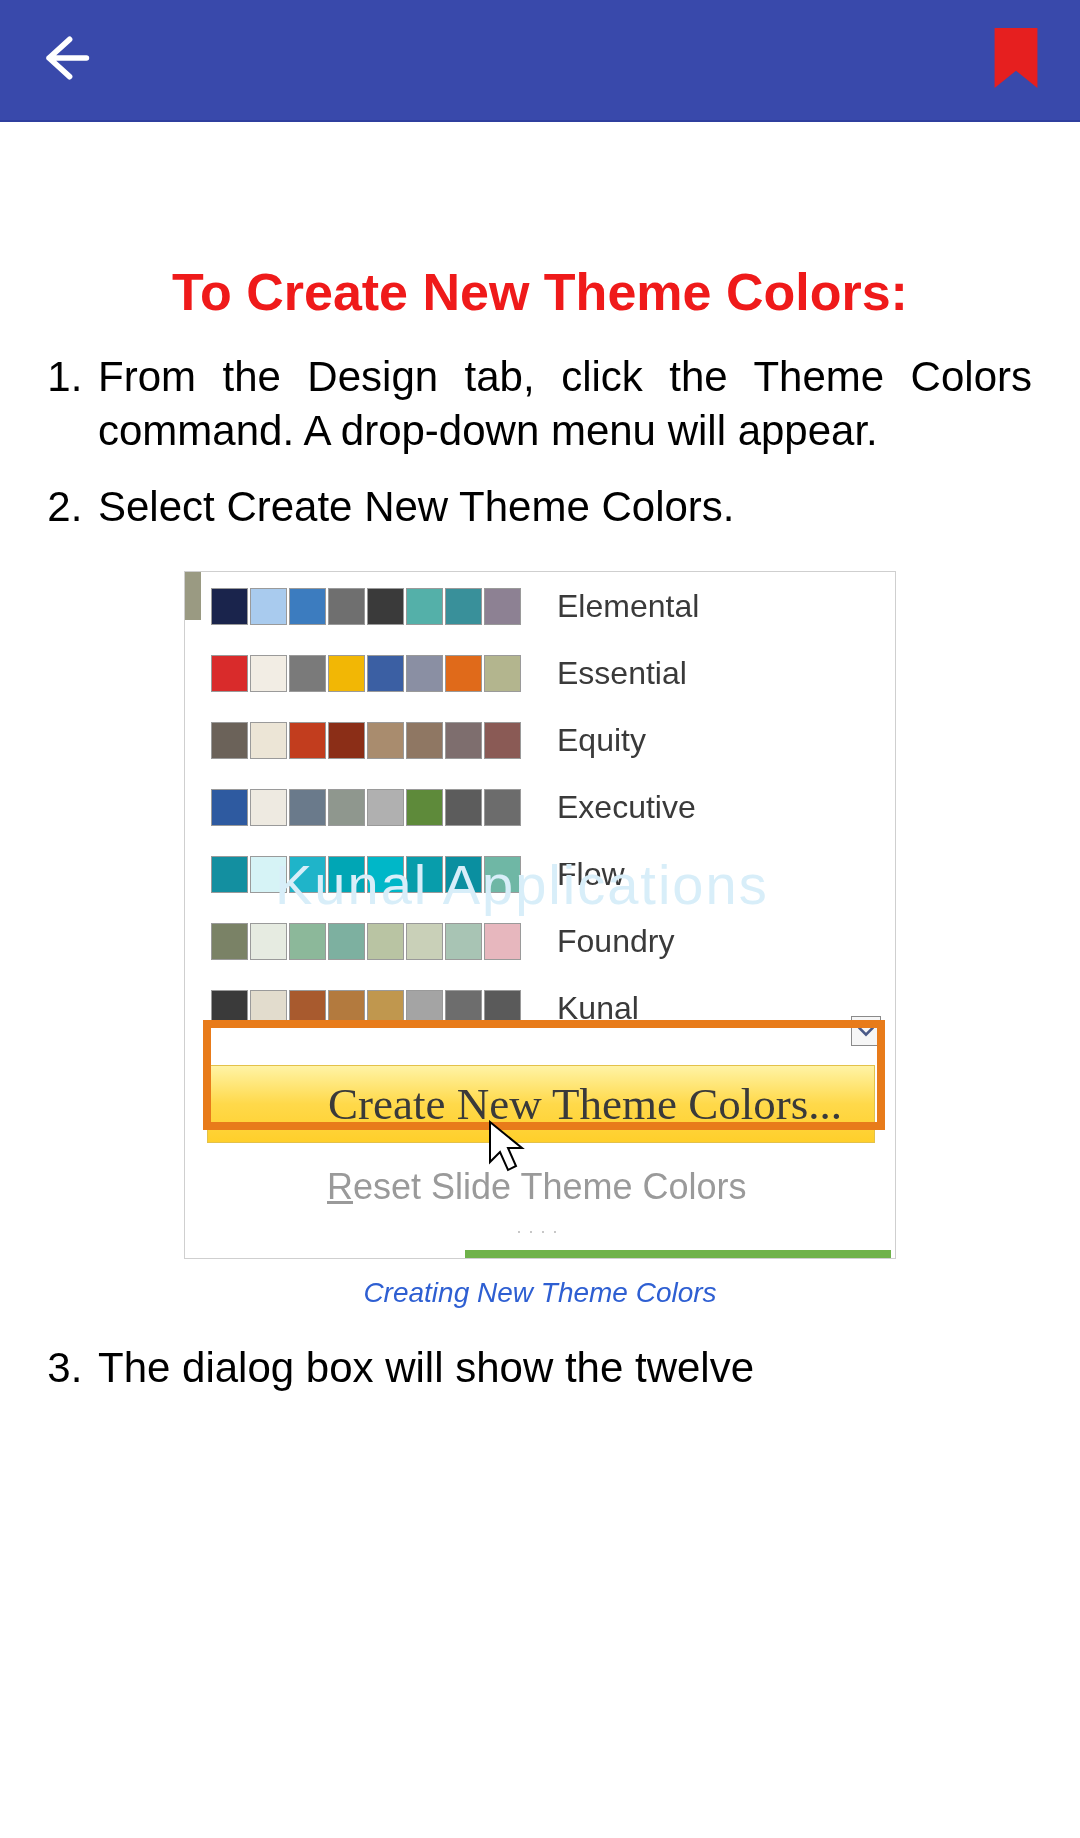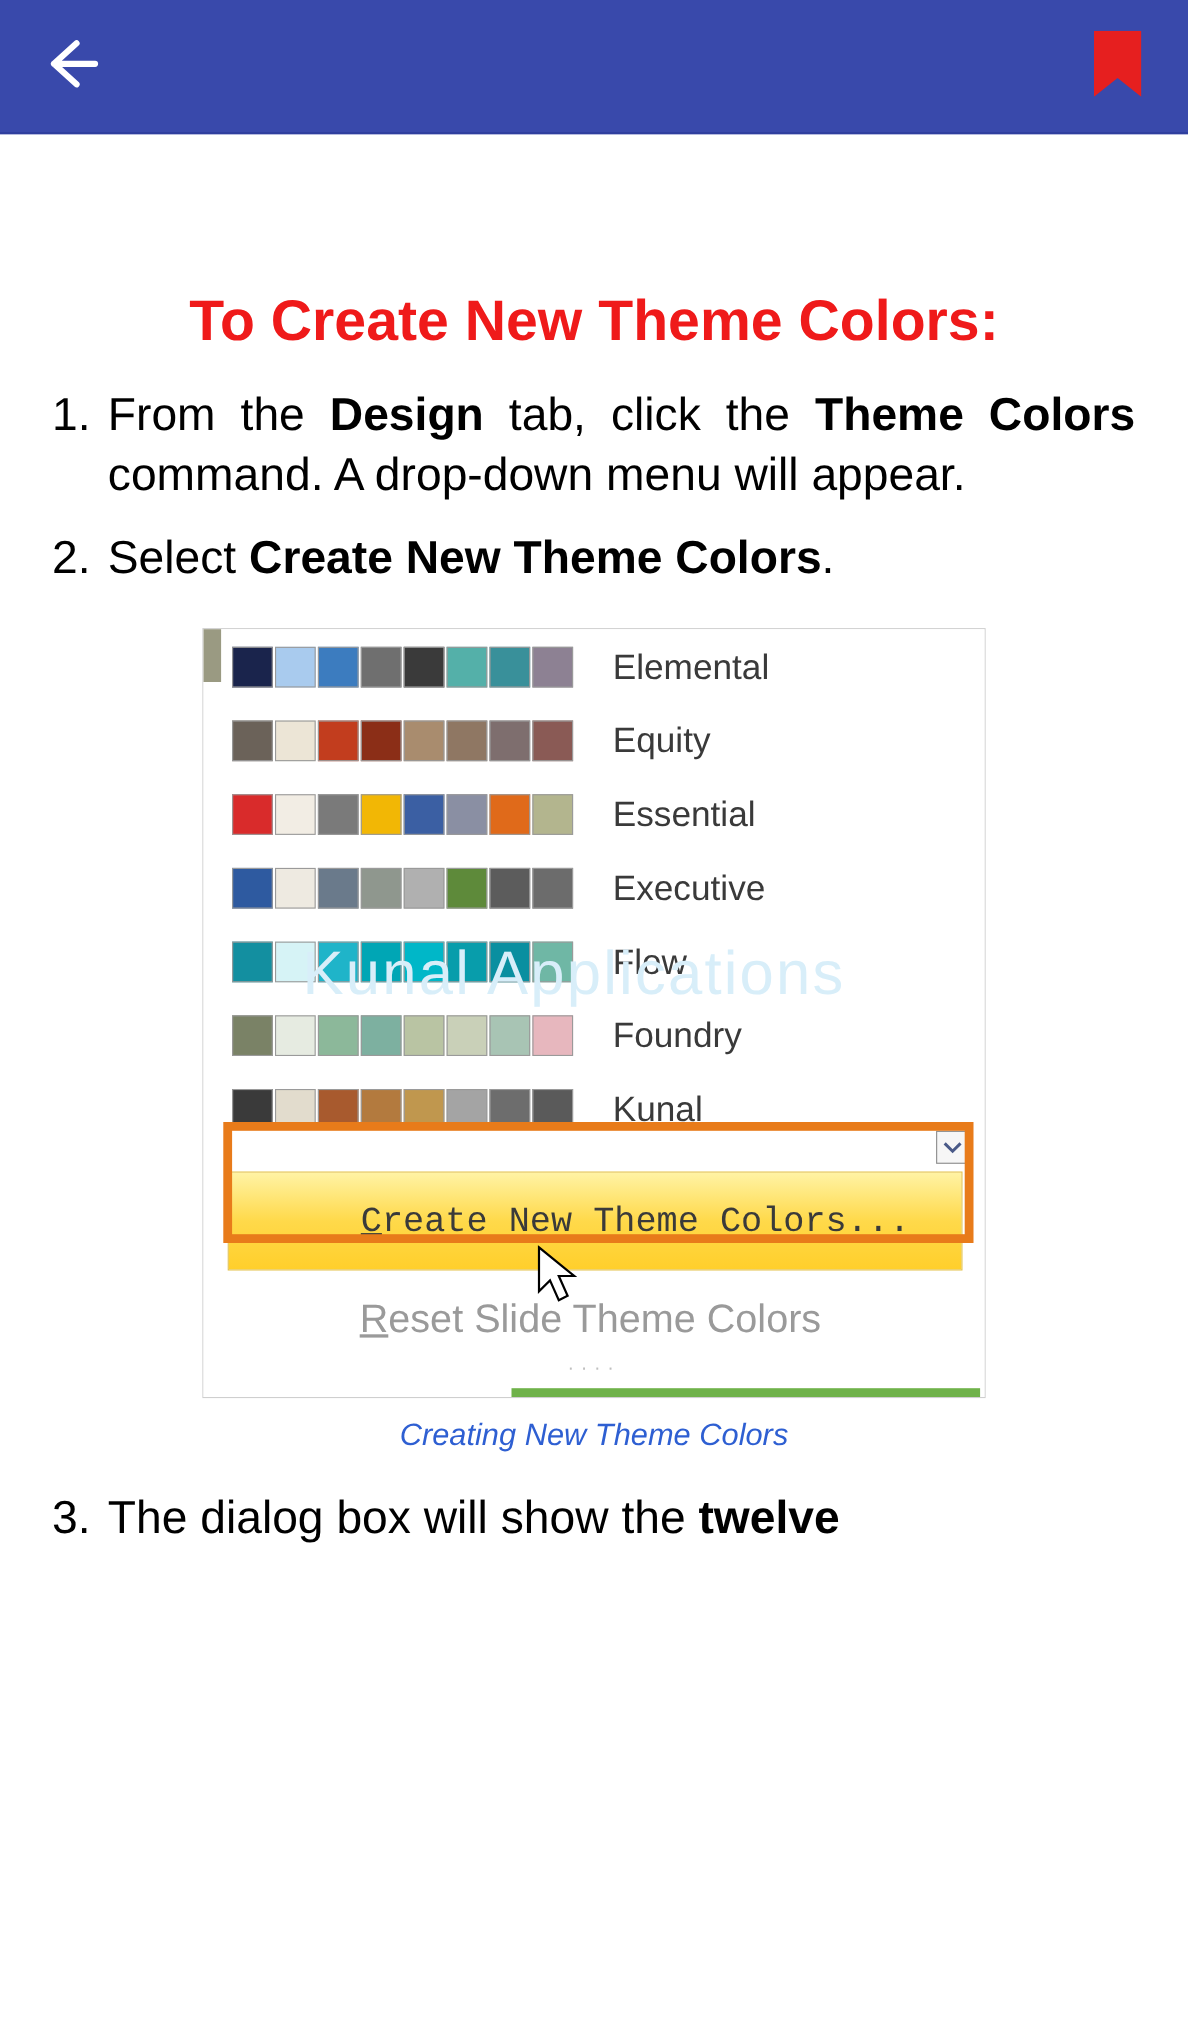--- a/index.html
+++ b/index.html
@@ -5,34 +5,34 @@
   * { box-sizing: border-box; margin: 0; padding: 0; }
   html, body { width: 1080px; height: 1838px; font-family: Arial, Helvetica, sans-serif; background: #ffffff; overflow: hidden; }
   .app-bar { width: 100%; height: 122px; background: #3949ab; border-bottom: 2px solid #2f3f9e; display: flex; align-items: center; justify-content: space-between; padding: 0 36px 0 36px; }
   .back-icon svg { width: 56px; height: 56px; fill: none; stroke: #ffffff; stroke-width: 6; stroke-linecap: round; stroke-linejoin: round; }
   .bookmark-icon svg { width: 56px; height: 60px; }
   .content { padding: 140px 48px 0 48px; }
   .heading { color: #ef1a1a; font-weight: 700; font-size: 52px; text-align: center; margin-bottom: 28px; }
   ol { list-style: decimal; padding-left: 46px; }
   ol li { font-size: 42px; line-height: 1.28; color: #000; text-align: justify; margin-bottom: 22px; padding-left: 4px; }
   ol li.first { text-align: justify; }
-  .bold { font-weight: 700; }
+  .bold { font-weight: 400; }
   .figure-wrap { width: 100%; display: flex; flex-direction: column; align-items: center; margin-top: 38px; }
   .figure { position: relative; width: 712px; background: #fafafa; border: 1px solid #cfcfcf; }
   .figure-inner { width: 100%; background: #ffffff; position: relative; }
   .side-strip { position: absolute; left: 0; top: 0; width: 16px; height: 48px; background: #9a9a82; }
   .theme-list { padding: 16px 0 0 26px; }
   .theme-row { display: flex; align-items: flex-start; height: 67px; }
   .swatch-strip { display: flex; gap: 2px; margin-right: 36px; }
   .swatch { width: 37px; height: 37px; border: 1px solid #9a9a9a; }
   .theme-label { font-family: "Segoe UI", Tahoma, sans-serif; font-size: 32px; color: #3a3a3a; }
   .scroll-arrow { position: absolute; right: 14px; bottom: 212px; width: 30px; height: 30px; border: 1px solid #8a8a8a; background: #f6f6f6; display: flex; align-items: center; justify-content: center; }
   .scroll-arrow svg { width: 18px; height: 12px; }
   .highlight-box { position: absolute; left: 18px; right: 10px; top: 448px; border: 8px solid #e87b1a; height: 110px; z-index: 5; }
-  .create-btn { margin: 8px 20px 0 22px; height: 90px; background: linear-gradient(to bottom, #fff3a5 0%, #ffd94a 50%, #ffcf2b 100%); border: 1px solid #e3c14a; display: flex; align-items: center; padding-left: 120px; position: relative; font-family: Liberation Mono, monospace; font-size: 32px; color: #3a3a3a; }
+  .create-btn { margin: 8px 20px 0 22px; height: 78px; background: linear-gradient(to bottom, #fff3a5 0%, #ffd94a 50%, #ffcf2b 100%); border: 1px solid #e3c14a; display: flex; align-items: center; padding-left: 120px; position: relative; font-family: Liberation Serif, serif; font-size: 45px; color: #3a3a3a; }
   .create-btn .ul { text-decoration: underline; }
   .cursor { position: absolute; left: 278px; bottom: -34px; width: 40px; height: 56px; z-index: 10; pointer-events: none; }
   .cursor svg { width: 40px; height: 56px; }
   .watermark { position: absolute; pointer-events: none; color: #d8eef9; font-size: 56px; font-weight: 400; left: 90px; top: 280px; letter-spacing: 2px; z-index: 0; white-space: nowrap; }
   .reset-row { margin: 14px 22px 0 22px; height: 60px; display: flex; align-items: center; padding-left: 120px; font-family: "Segoe UI", Tahoma, sans-serif; font-size: 36px; color: #9a9a9a; }
   .reset-row .ul { text-decoration: underline; }
   .resize-dots { text-align: center; color: #bfbfbf; letter-spacing: 6px; font-size: 18px; padding: 4px 0 6px; }
   .green-bar { height: 8px; background: #6fb24a; margin: 2px 4px 0 280px; }
   .caption { margin-top: 18px; color: #2e5fd2; font-style: italic; font-size: 28px; }
   .step3 { margin-top: 32px; }
@@ -80,46 +80,46 @@
                 <div class="swatch" style="background: rgb(111, 111, 111);"></div>
                 <div class="swatch" style="background: rgb(58, 58, 58);"></div>
                 <div class="swatch" style="background: rgb(84, 176, 169);"></div>
                 <div class="swatch" style="background: rgb(57, 144, 154);"></div>
                 <div class="swatch" style="background: rgb(141, 129, 147);"></div>
               </div>
               <div class="theme-label">Elemental</div>
             </div>
             <div class="theme-row">
               <div class="swatch-strip">
+                <div class="swatch" style="background: rgb(217, 43, 43);"></div>
+                <div class="swatch" style="background: rgb(242, 237, 228);"></div>
+                <div class="swatch" style="background: rgb(122, 122, 122);"></div>
+                <div class="swatch" style="background: rgb(242, 183, 5);"></div>
+                <div class="swatch" style="background: rgb(59, 95, 163);"></div>
+                <div class="swatch" style="background: rgb(138, 143, 163);"></div>
+                <div class="swatch" style="background: rgb(224, 106, 26);"></div>
+                <div class="swatch" style="background: rgb(179, 181, 142);"></div>
+              </div>
+              <div class="theme-label">Essential</div>
+            </div>
+            <div class="theme-row">
+              <div class="swatch-strip">
                 <div class="swatch" style="background: rgb(107, 98, 89);"></div>
                 <div class="swatch" style="background: rgb(236, 229, 214);"></div>
                 <div class="swatch" style="background: rgb(194, 61, 30);"></div>
                 <div class="swatch" style="background: rgb(139, 46, 23);"></div>
                 <div class="swatch" style="background: rgb(169, 140, 110);"></div>
                 <div class="swatch" style="background: rgb(143, 119, 99);"></div>
                 <div class="swatch" style="background: rgb(126, 110, 110);"></div>
                 <div class="swatch" style="background: rgb(138, 90, 85);"></div>
               </div>
               <div class="theme-label">Equity</div>
             </div>
             <div class="theme-row">
               <div class="swatch-strip">
-                <div class="swatch" style="background: rgb(217, 43, 43);"></div>
-                <div class="swatch" style="background: rgb(242, 237, 228);"></div>
-                <div class="swatch" style="background: rgb(122, 122, 122);"></div>
-                <div class="swatch" style="background: rgb(242, 183, 5);"></div>
-                <div class="swatch" style="background: rgb(59, 95, 163);"></div>
-                <div class="swatch" style="background: rgb(138, 143, 163);"></div>
-                <div class="swatch" style="background: rgb(224, 106, 26);"></div>
-                <div class="swatch" style="background: rgb(179, 181, 142);"></div>
-              </div>
-              <div class="theme-label">Essential</div>
-            </div>
-            <div class="theme-row">
-              <div class="swatch-strip">
                 <div class="swatch" style="background: rgb(46, 90, 160);"></div>
                 <div class="swatch" style="background: rgb(238, 234, 225);"></div>
                 <div class="swatch" style="background: rgb(106, 122, 139);"></div>
                 <div class="swatch" style="background: rgb(143, 151, 142);"></div>
                 <div class="swatch" style="background: rgb(176, 176, 176);"></div>
                 <div class="swatch" style="background: rgb(94, 138, 58);"></div>
                 <div class="swatch" style="background: rgb(92, 92, 92);"></div>
                 <div class="swatch" style="background: rgb(108, 108, 108);"></div>
               </div>
               <div class="theme-label">Executive</div>

